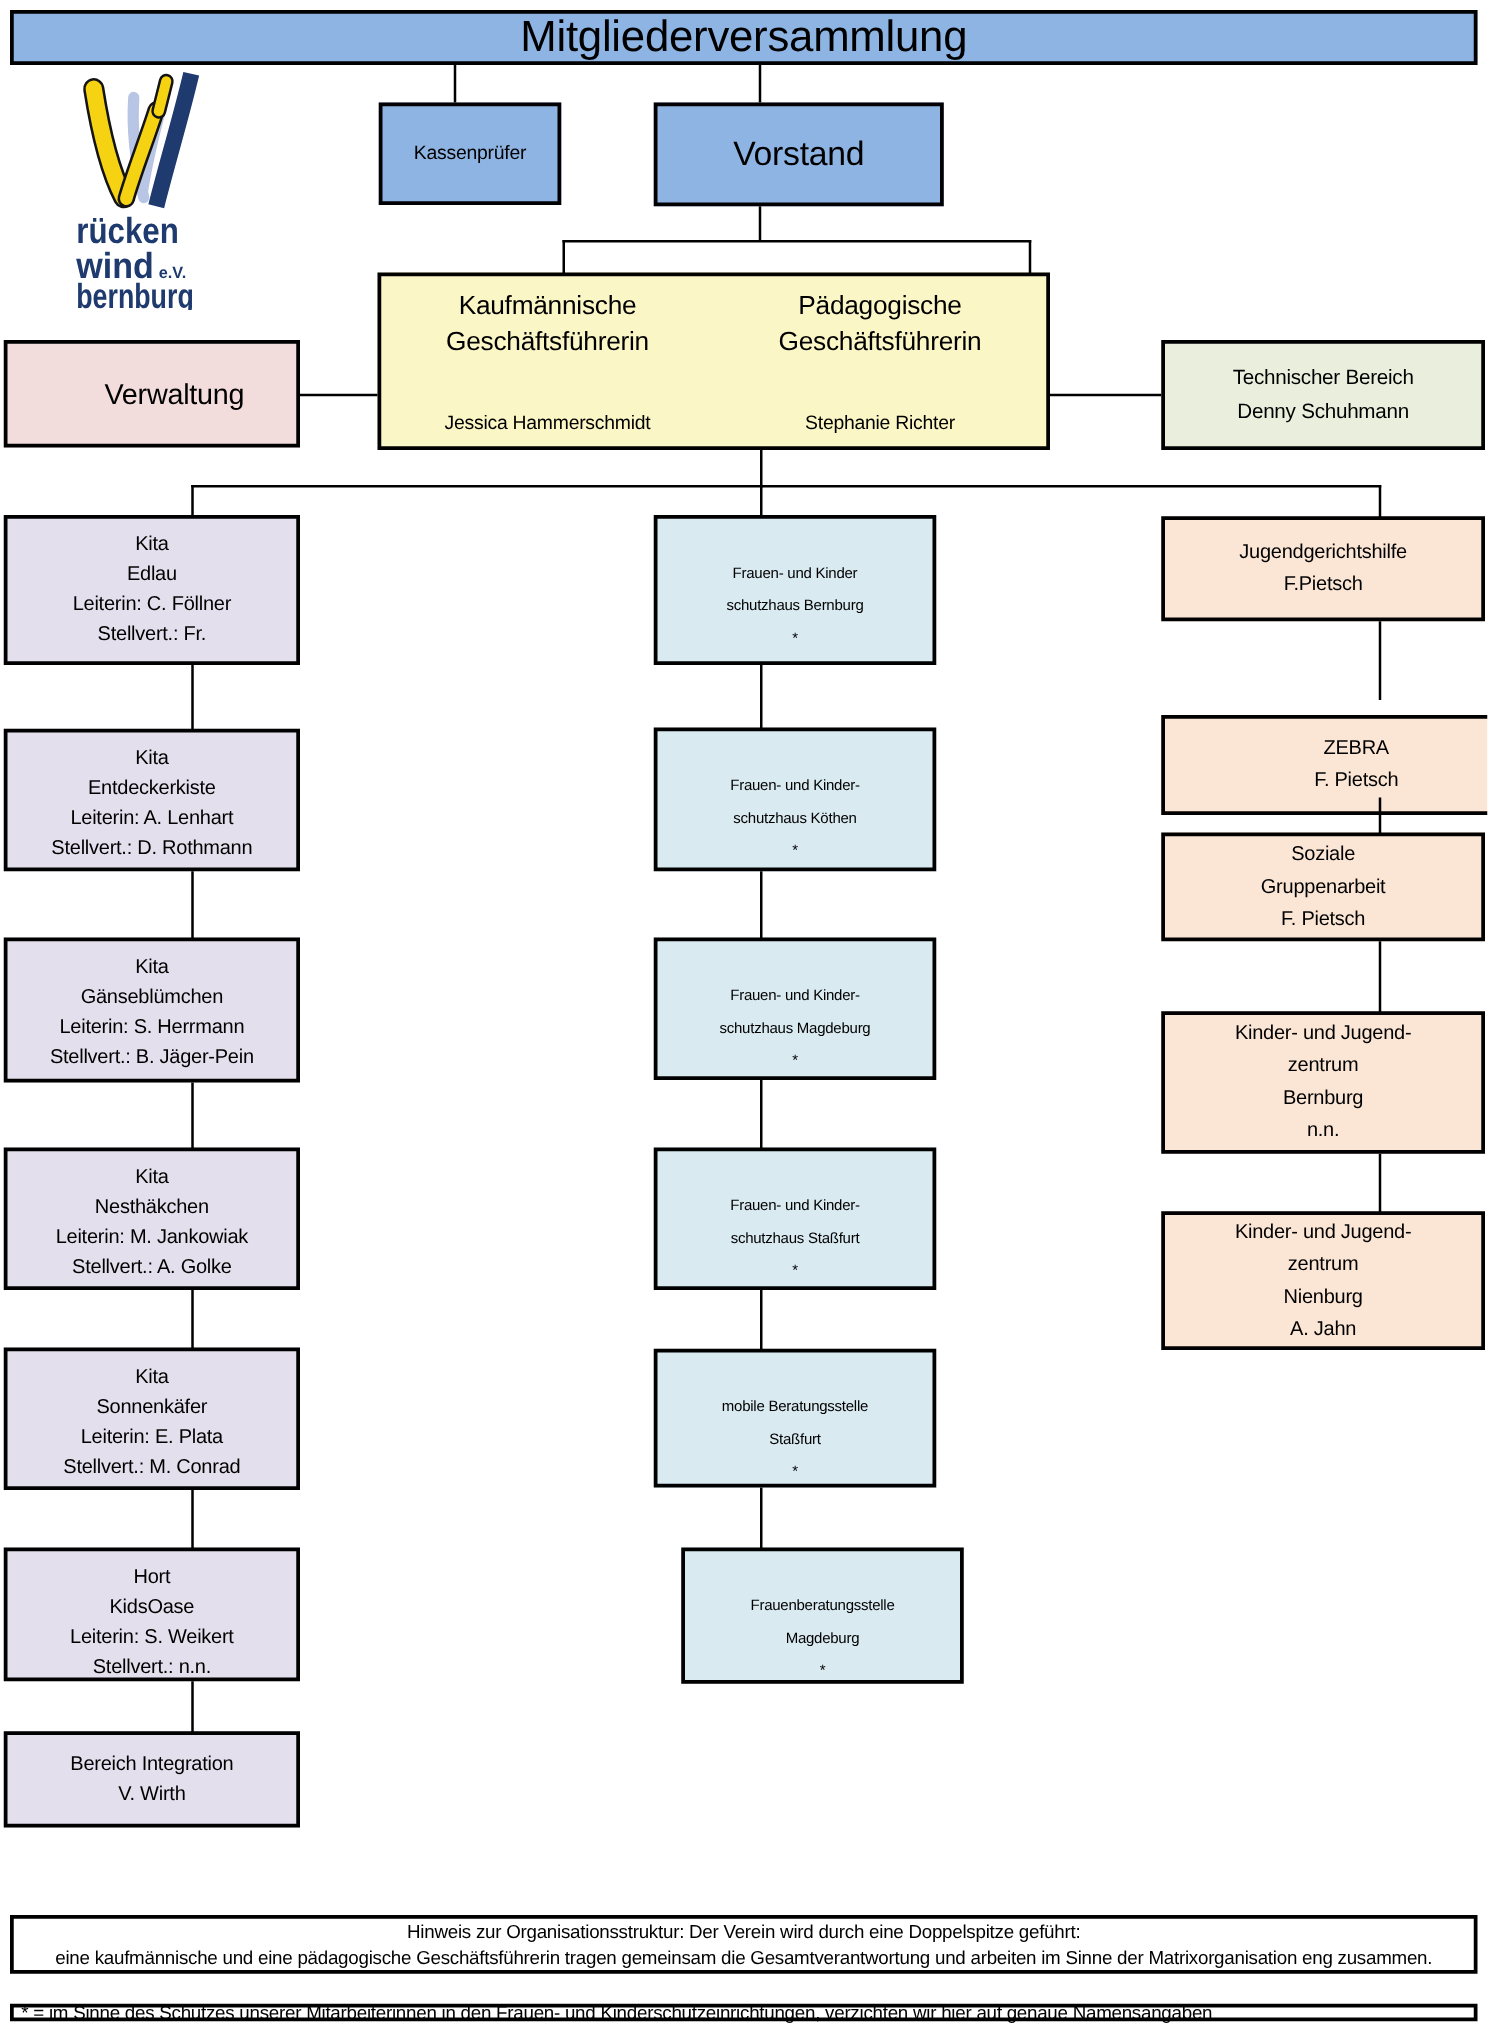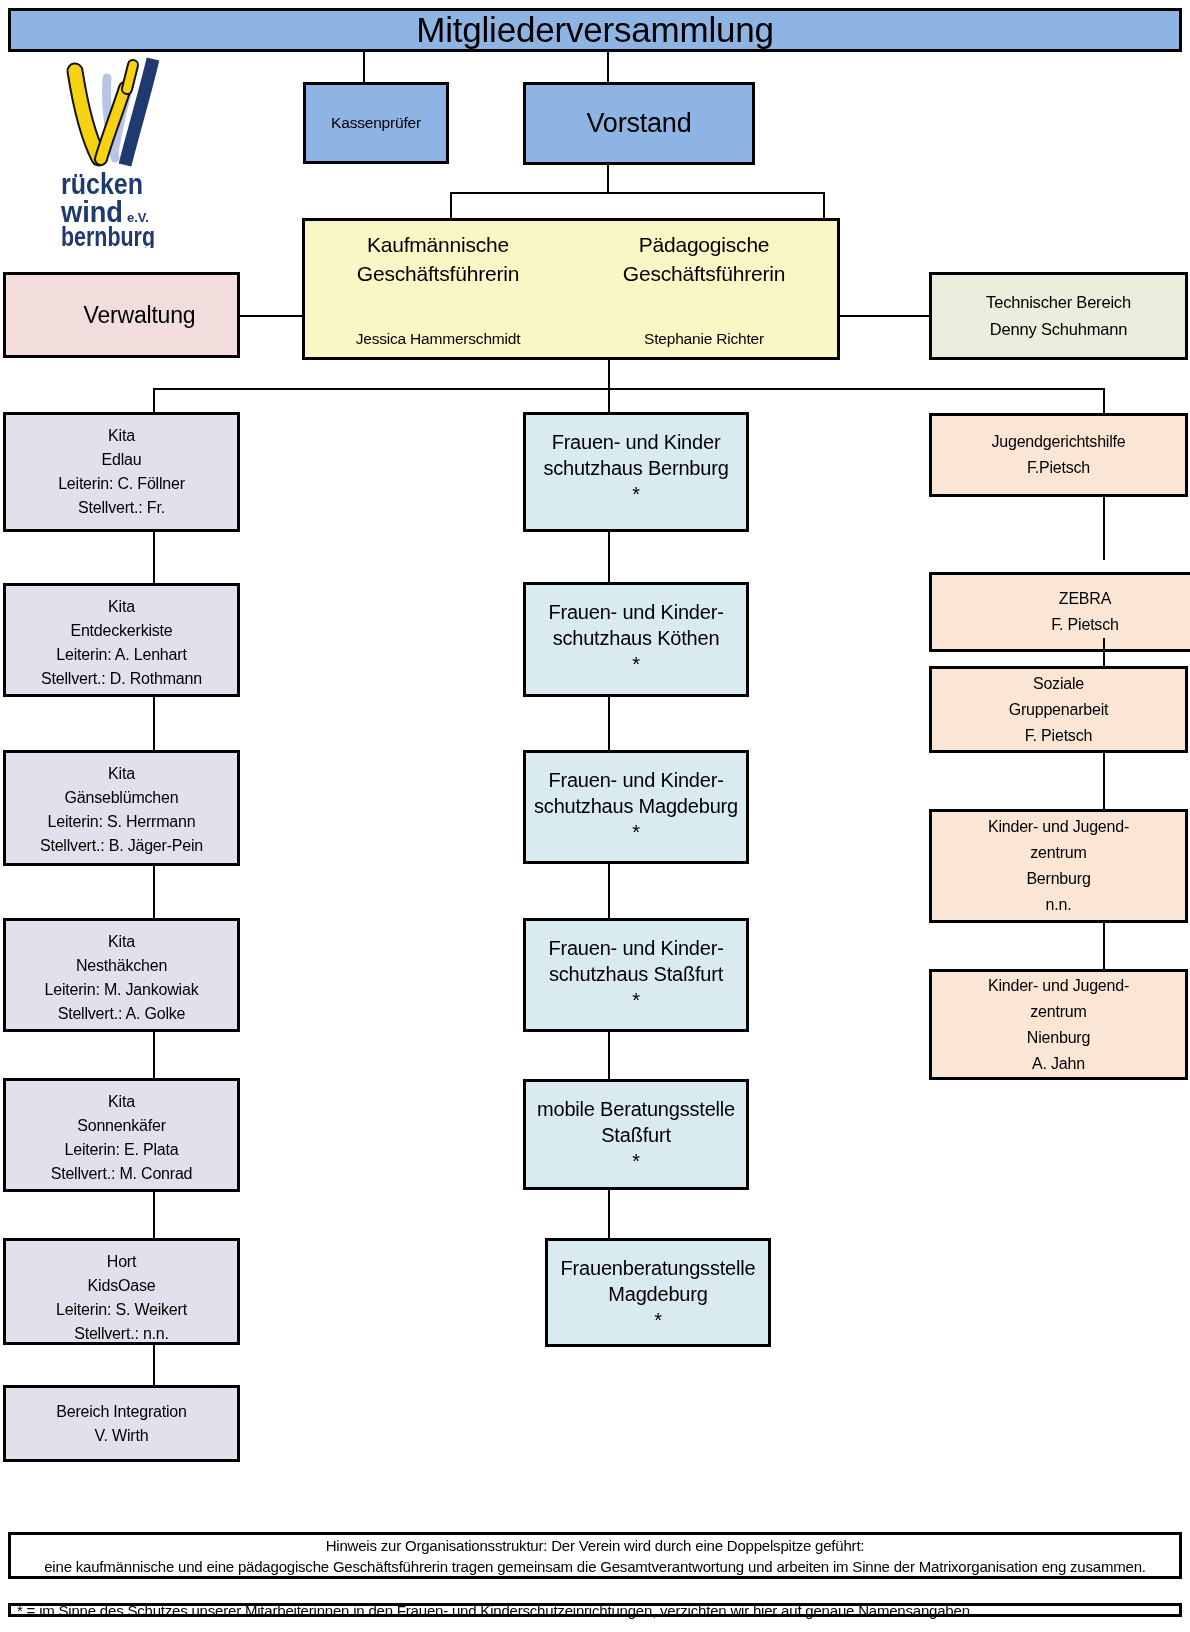--- a/index.html
+++ b/index.html
@@ -19,21 +19,21 @@
   .vline,.hline{position:absolute;background:#000;}
   .vline{width:2px;}
   .hline{height:2px;}
   .titlebar{justify-content:center;font-size:35px;}
   .small-node{justify-content:center;font-size:15.5px;}
   .board{justify-content:center;font-size:27px;}
   .admin{justify-content:center;font-size:23px;padding-left:36px;}
   .tech{justify-content:center;font-size:16.5px;line-height:27px;}
   .lcol{font-size:16px;line-height:24px;padding-top:9px;}
   .lcol-center{font-size:16px;line-height:24px;justify-content:center;padding-top:0;}
-  .mcol{font-size:20px;line-height:26px;padding-top:14px;}
+  .mcol{font-size:12px;line-height:26px;padding-top:30px;}
   .rcol{font-size:16px;line-height:26px;justify-content:center;}
   .gf{flex-direction:row;}
   .gf-half{position:relative;width:50%;height:100%;}
   .gf-title{padding-top:9px;font-size:21px;line-height:29px;text-align:center;}
   .gf-name{position:absolute;left:0;bottom:9px;width:100%;font-size:15.5px;text-align:center;}
   .note1{justify-content:center;font-size:15px;line-height:21px;}
   .note2{justify-content:center;align-items:flex-start;text-align:left;font-size:15px;
          padding-left:6px;}
 </style>
 </head>

